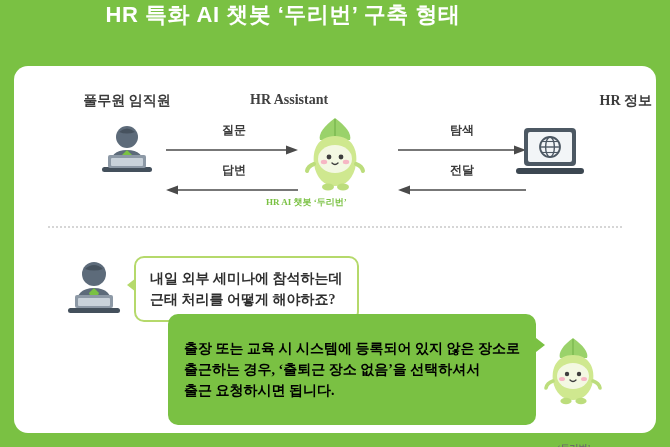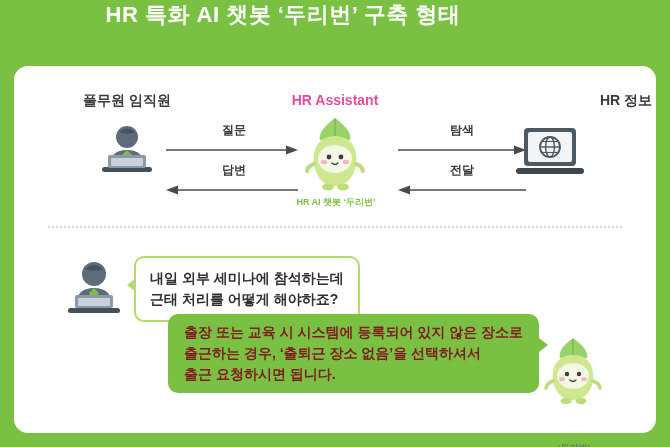--- a/index.html
+++ b/index.html
@@ -38,40 +38,41 @@
   }
   .panel {
     position: absolute;
     top: 66px;
     left: 14px;
     width: 642px;
     height: 367px;
     background: #ffffff;
     border-radius: 14px;
     box-sizing: border-box;
+    font-family: Liberation Serif, serif;
   }
   .divider {
     position: absolute;
     left: 34px;
     top: 160px;
     width: 574px;
     height: 0;
     border-top: 2px dotted #d6d6d6;
   }
 
   
   .col-label {
     position: absolute;
     font-size: 14px;
     font-weight: bold;
     color: #3b3b3b;
     white-space: nowrap;
   }
   .lbl-employee { left: 38px;  top: 26px; width: 150px; text-align: center; }
-  .lbl-assistant { left: 236px; top: 26px; width: 170px; text-align: center; color:#ec4899; }
+  .lbl-assistant { left: 236px; top: 26px; width: 170px; color:#404040; }
   .lbl-hrinfo   { left: 528px; top: 26px; width: 110px; text-align: right; }
 
   
   .person-laptop {
     position: absolute;
     left: 72px;
     top: 56px;
     width: 82px;
     height: 68px;
   }
@@ -87,21 +88,21 @@
     left: 288px;
     top: 50px;
     width: 66px;
     height: 78px;
   }
   .mascot-caption {
     position: absolute;
     left: 252px;
     top: 130px;
     width: 140px;
-    text-align: center;
+    text-align: left;
     font-size: 9px;
     font-weight: bold;
     color: #7ac143;
     white-space: nowrap;
   }
 
   
   .arrow-label {
     position: absolute;
     font-size: 12px;
@@ -153,23 +154,23 @@
     left: -9px;
     top: 20px;
     width: 0; height: 0;
     border-top: 7px solid transparent;
     border-bottom: 7px solid transparent;
     border-right: 9px solid #b5d96b;
   }
   .bubble-bot {
     left: 154px;
     top: 248px;
-    padding: 8px 16px;
+    padding: 24px 16px;
     background: #7ac143;
-    color: #7f1d1d;
+    color: #000000;
     font-weight: bold;
   }
   .bubble-bot::after {
     content: "";
     position: absolute;
     right: -9px;
     top: 24px;
     width: 0; height: 0;
     border-top: 7px solid transparent;
     border-bottom: 7px solid transparent;

